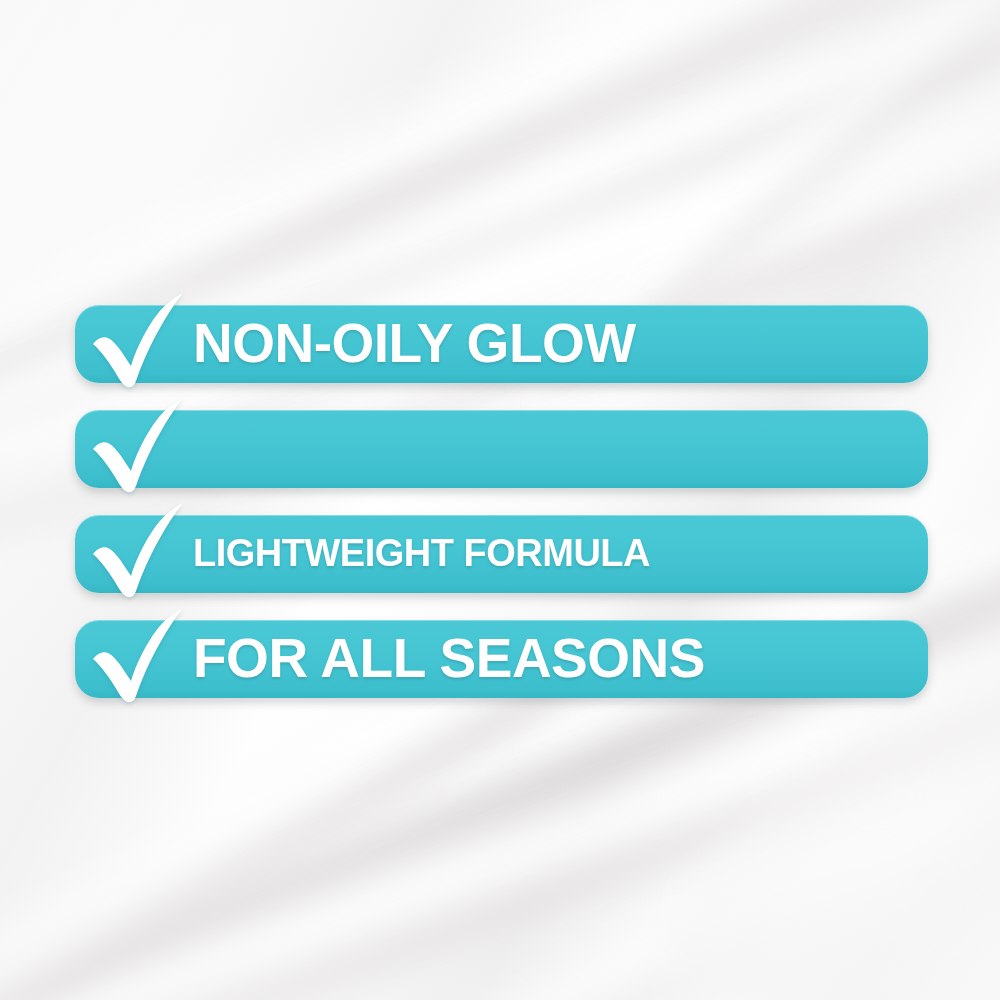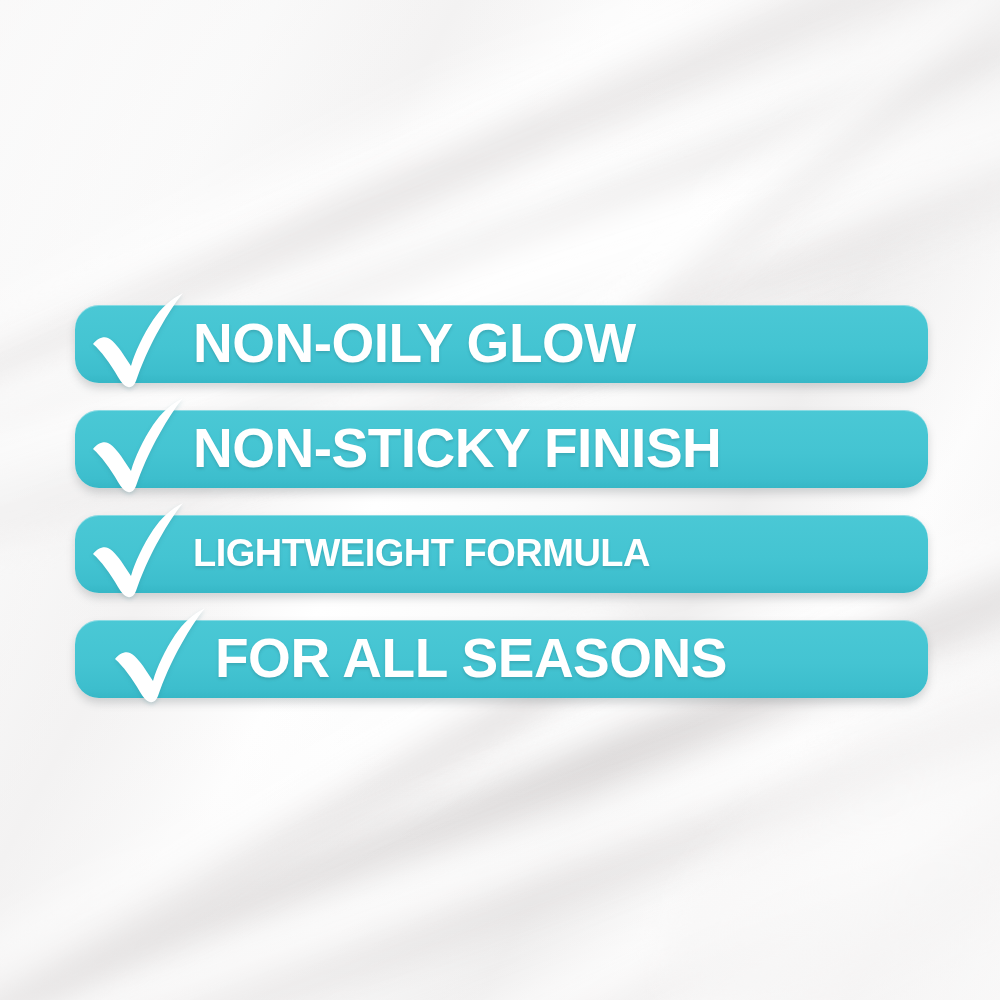--- a/index.html
+++ b/index.html
@@ -129,21 +129,21 @@
     height: 78px;
     margin-bottom: 27px;
     border-radius: 24px;
     background: linear-gradient(180deg, #4ac8d5 0%, #44c4d2 55%, #3dbecd 88%, #36b7c6 100%);
     box-shadow: 0 5px 9px rgba(120,125,130,.30), 0 1px 0 rgba(255,255,255,.35) inset;
     display: flex;
     align-items: center;
     overflow: visible;
   }
 
-  .claim-row:last-child { margin-bottom: 16px; padding-left: 22px; }
+  .claim-row:last-child { margin-bottom: 16px; }
 
   .check-wrap {
     position: relative;
     width: 118px;
     height: 78px;
     flex: 0 0 118px;
   }
 
   .check-wrap svg {
     position: absolute;
@@ -199,21 +199,20 @@
       </div>
       <div class="claim-label" style="font-size: 55px; transform: scaleX(1);">NON-OILY GLOW</div>
     </div>
 
     <div class="claim-row">
       <div class="check-wrap">
         <svg viewBox="0 0 96 92" xmlns="http://www.w3.org/2000/svg" aria-hidden="true">
           <path d="M2 47 C6 42 12 39 17 41 C23 44 29 52 34 60 C36 63 38 66 40 69 C44 55 52 38 62 23 C70 11 80 2 92 -4 C84 6 76 18 69 31 C58 50 50 69 45 84 C43 89 40 91 37 90 C33 89 30 85 27 80 C19 66 10 54 2 47 Z" fill="#ffffff"></path>
         </svg>
       </div>
-      <div class="claim-label" style="font-size: 55px; transform: scaleX(1);">NON-STICKY FINISH</div>
     </div>
 
     <div class="claim-row">
       <div class="check-wrap">
         <svg viewBox="0 0 96 92" xmlns="http://www.w3.org/2000/svg" aria-hidden="true">
           <path d="M2 47 C6 42 12 39 17 41 C23 44 29 52 34 60 C36 63 38 66 40 69 C44 55 52 38 62 23 C70 11 80 2 92 -4 C84 6 76 18 69 31 C58 50 50 69 45 84 C43 89 40 91 37 90 C33 89 30 85 27 80 C19 66 10 54 2 47 Z" fill="#ffffff"></path>
         </svg>
       </div>
       <div class="claim-label" style="font-size: 38px; transform: scaleX(1);">LIGHTWEIGHT FORMULA</div>
     </div>

